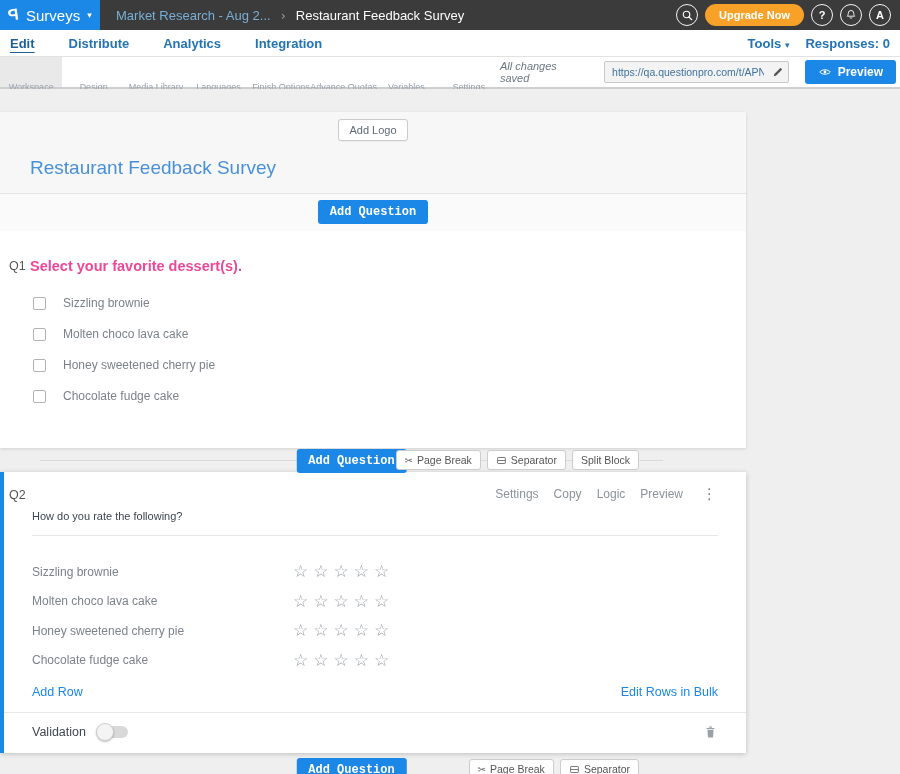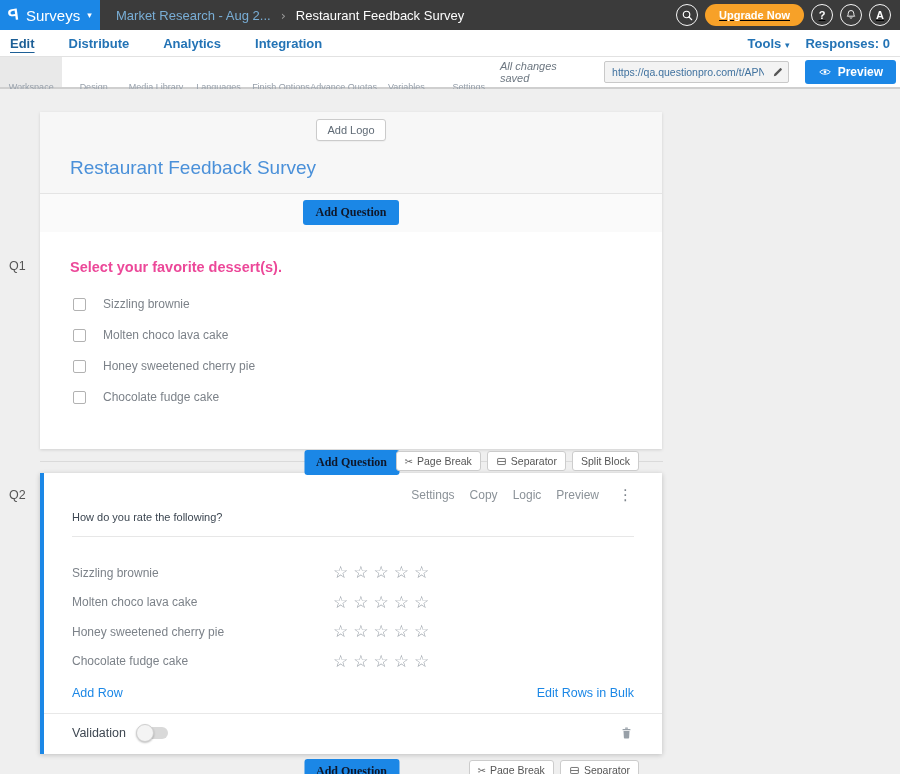--- a/index.html
+++ b/index.html
@@ -10,21 +10,21 @@
   
   .top-header { height:30px; background:#3b3b3b; display:flex; align-items:center; }
   .logo-block { width:100px; height:30px; background:#1b87e6; display:flex; align-items:center; justify-content:center; gap:7px; cursor:pointer; flex:0 0 auto; }
   .logo-p { color:#fff; font-weight:bold; font-size:16px; transform:scaleX(-1) rotate(8deg); display:inline-block; }
   .logo-menu { color:#fff; font-size:15px; }
   .logo-caret { color:#fff; font-size:9px; }
   .crumbs { display:flex; align-items:center; gap:10px; margin-left:16px; font-size:13px; }
   .crumb-folder { color:#79aed6; cursor:pointer; }
   .crumb-sep { color:#9a9a9a; font-size:13px; }
   .crumb-current { color:#fdfdfd; }
-  .header-right { margin-left:auto; display:flex; align-items:center; gap:7px; padding-right:9px;text-decoration:underline; }
+  .header-right { margin-left:auto; display:flex; align-items:center; gap:7px; padding-right:9px; }
   .circle-btn { width:22px; height:22px; border:1.5px solid #f5f5f5; border-radius:50%; color:#fff; font-size:11px; font-weight:bold; display:flex; align-items:center; justify-content:center; cursor:pointer; background:transparent; }
   .upgrade-btn { background:#f7a128; color:#fff; border:none; font-size:11px; font-weight:bold; padding:5px 14px; border-radius:12px; cursor:pointer; font-family:"Liberation Sans",sans-serif; }
 
   
   .edit-nav { height:27px; background:#fff; border-bottom:1px solid #e2e2e2; display:flex; align-items:center; padding:0 10px; }
   .nav-link { font-size:13px; font-weight:600; color:#2373b5; margin-right:34px; cursor:pointer; text-decoration:none; }
   .nav-link.active { color:#1d5f96; text-decoration:underline; text-underline-offset:4px; }
   .nav-right { margin-left:auto; display:flex; align-items:center; gap:16px; }
   .nav-right .nav-link { margin-right:0; }
   .tools-caret { font-size:9px; }
@@ -38,30 +38,30 @@
   .ribbon-right { margin-left:auto; display:flex; align-items:center; gap:16px; padding-right:4px; }
   .saved-status { font-style:italic; font-size:11px; color:#6d7781; }
   .url-box { width:187px; height:22px; background:#f3f3f3; border:1px solid #c9c9c9; border-radius:2px; display:flex; align-items:center; overflow:hidden; }
   .url-box input { flex:1; border:none; background:transparent; font-size:10.5px; color:#40729f; padding:0 4px 0 7px; outline:none; font-family:"Liberation Sans",sans-serif; white-space:nowrap; }
   .url-edit { width:20px; display:flex; align-items:center; justify-content:center; cursor:pointer; }
   .preview-btn { background:#1b87e6; border:none; color:#fff; font-size:12px; font-weight:600; border-radius:3px; padding:5px 13px; display:flex; align-items:center; gap:6px; cursor:pointer; font-family:"Liberation Sans",sans-serif; }
 
   
   .canvas { position:relative; height:685px; background:#efefef; overflow:hidden; }
   .q-side-label { position:absolute; left:9px; font-size:12.5px; color:#555; }
-  .card { width:622px; margin-left:40px; background:#fff; box-shadow:0 1px 3px rgba(0,0,0,.13); }
+  .card { width:746px; background:#fff; box-shadow:0 1px 3px rgba(0,0,0,.13); }
 
   
   .card1 { margin-top:23px; }
   .survey-head { background:#f7f7f7; border-bottom:1px solid #e4e4e4; padding:7px 0 10px; }
   .add-logo-wrap { text-align:center; }
   .add-logo-btn { background:#fff; border:1px solid #cbcbcb; border-radius:3px; color:#5f6a75; font-size:11px; padding:4px 10px; cursor:pointer; box-shadow:0 1px 1px rgba(0,0,0,.04); font-family:"Liberation Sans",sans-serif; }
   .survey-title { margin:16px 0 4px 30px; color:#4a90d9; font-size:19px; font-weight:400; cursor:text; }
   .aq-band { background:#fafafa; text-align:center; padding:6px 0 7px; }
-  .btn-primary { background:#1b87e6; border:none; color:#0f172a; font-size:12px; font-weight:600; border-radius:3px; padding:5px 12px; cursor:pointer; font-family:Liberation Serif, serif; }
+  .btn-primary { background:#1b87e6; border:none; color:#ffffff; font-size:12px; font-weight:600; border-radius:3px; padding:5px 12px; cursor:pointer; font-family:Liberation Mono, monospace; }
   .q1-body { background:#fff; padding:27px 30px 45px; }
   .q-text { font-size:14.5px; font-weight:600; color:#ec4899; margin-bottom:22px; cursor:text; }
   .opt-row { display:flex; align-items:center; gap:17px; margin-bottom:17px; padding-left:3px; }
   .opt-row:last-child { margin-bottom:0; }
   .cbox { width:13px; height:13px; border:1px solid #b2b2b2; border-radius:2px; background:#fff; cursor:pointer; flex:0 0 auto; }
   .opt-label { font-size:12px; color:#7c8289; cursor:text; }
 
   
   .insert-row { width:623px; margin-left:40px; position:relative; height:22px; }
   .insert-row .hline { position:absolute; left:0; right:0; top:50%; border-top:1px solid #dadada; }

